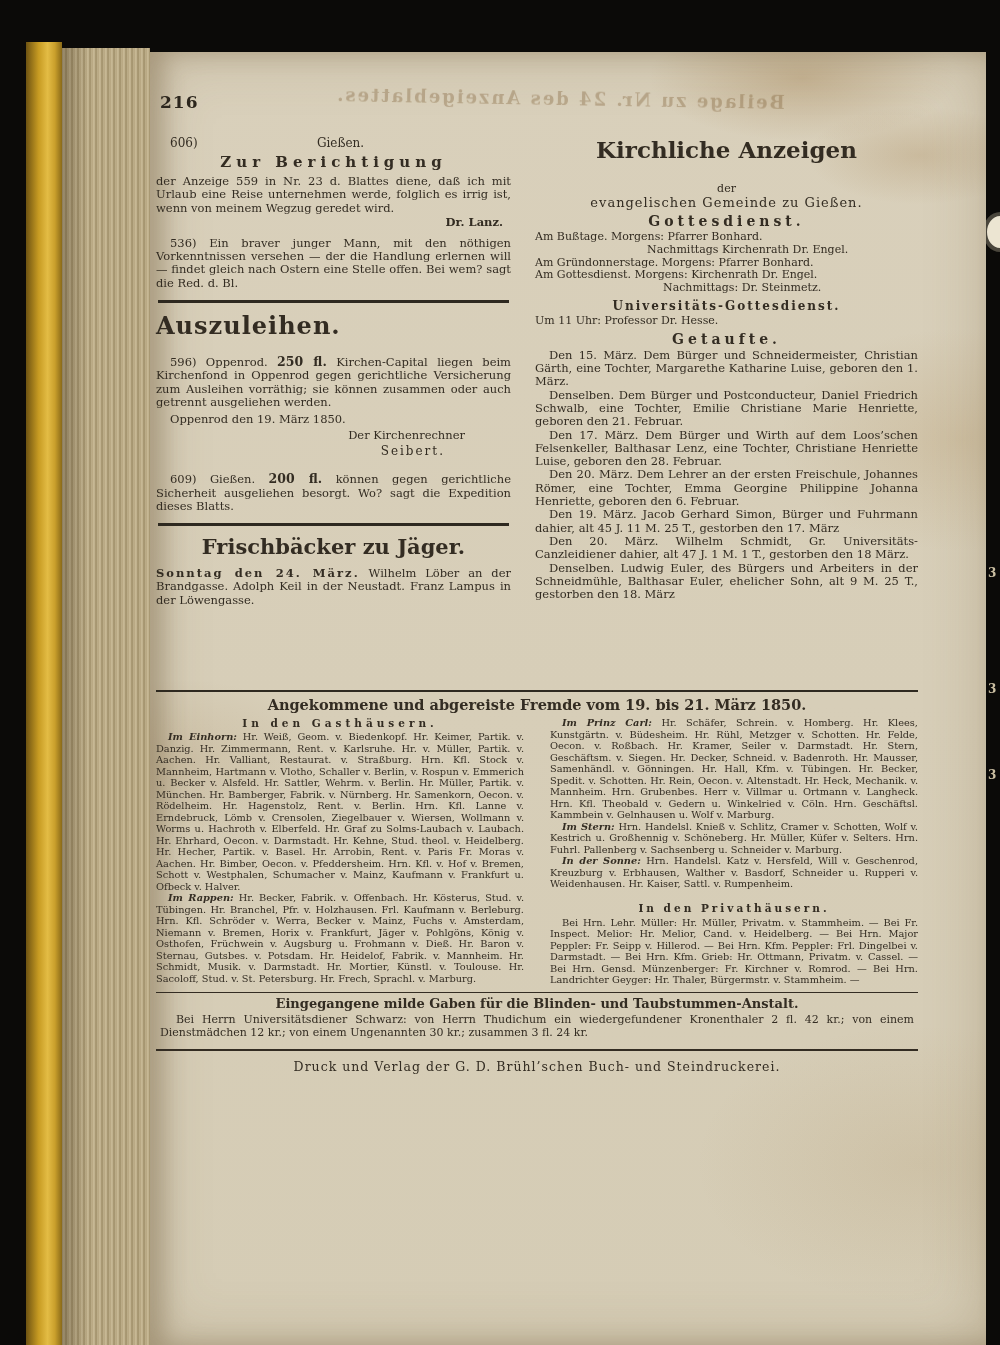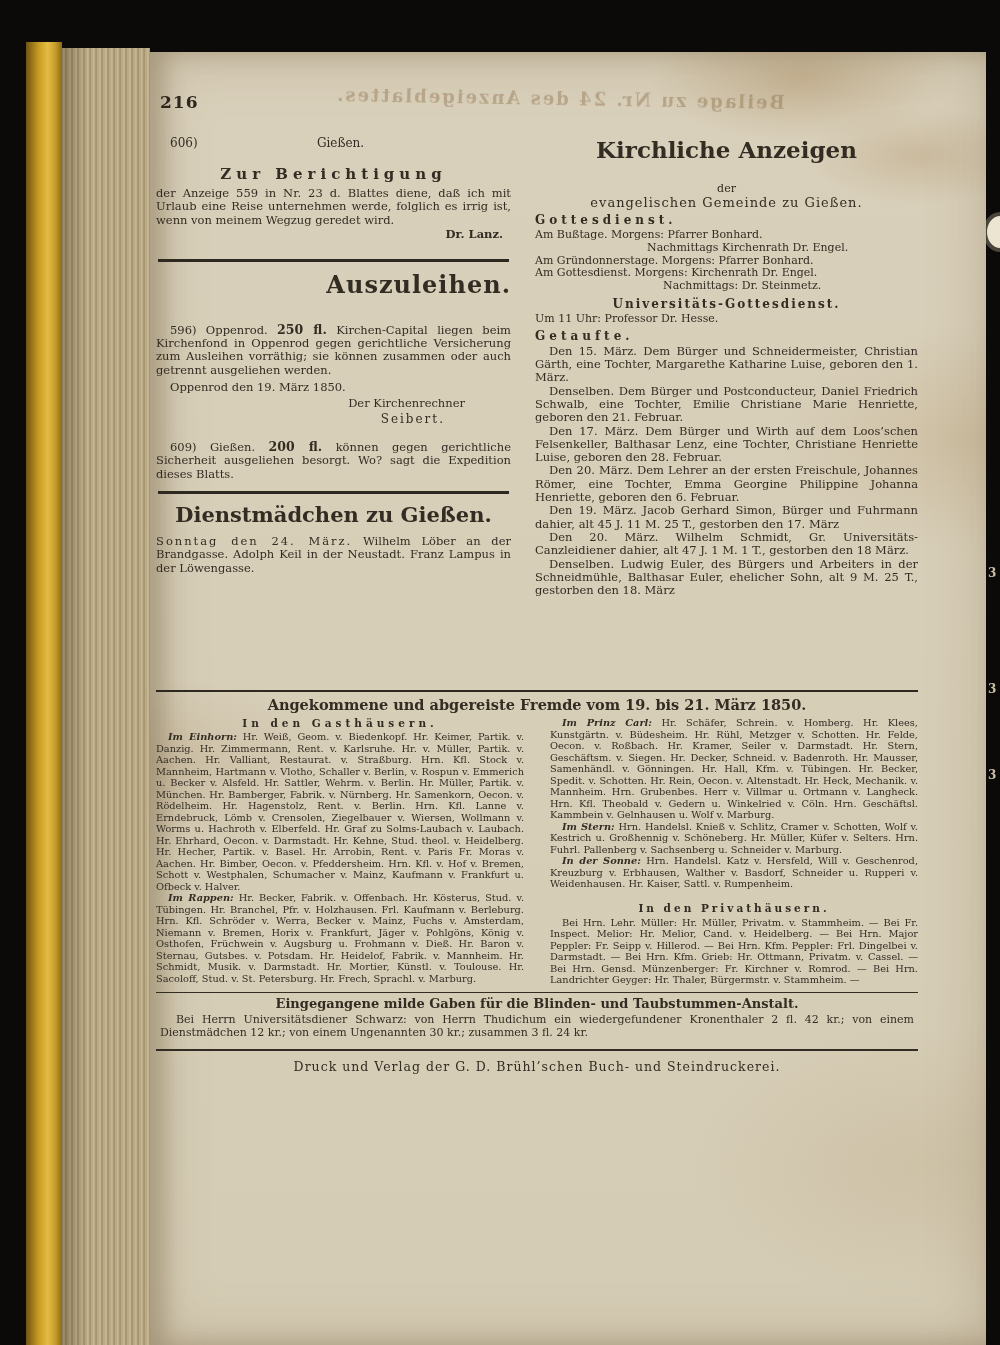--- a/index.html
+++ b/index.html
@@ -52,39 +52,39 @@
   .content{position:absolute;left:6px;top:40px;width:762px}
   .pageno{margin-left:4px;font-size:17px;font-weight:bold;letter-spacing:1px;color:#2c261d}
   .columns{display:flex;gap:24px;margin-top:24px;min-height:548px;align-items:flex-start}
   .col-l{width:355px}
   .col-r{width:383px}
   
   .t{font-size:11.5px;line-height:13.3px;text-align:justify;color:#332c22}
   .ind{text-indent:14px}
   .lead{font-weight:normal}
   .amount{font-weight:bold;font-size:12.5px}
-  .row606{display:flex;font-size:12px;margin-bottom:15px}
+  .row606{display:flex;font-size:12px;margin-bottom:3px}
   .row606 .nid{margin-left:14px;width:90px}
   .row606 .nplace{flex:1;text-align:center;margin-right:90px}
   .h-berichtigung{font-size:15px;font-weight:bold;letter-spacing:5px;text-align:center;margin:2px 0 4px}
   .sig-line{text-align:right;font-size:11.5px;font-weight:bold;padding-right:8px}
   .gap8{height:8px}
   .gap14{height:14px}
   .rule3{height:3px;background:#2e2920;margin:10px 2px 8px}
-  .h-big{font-size:24px;font-weight:bold;text-align:right;letter-spacing:1px;margin-bottom:24px}
+  .h-big{font-size:24px;font-weight:bold;text-align:left;letter-spacing:1px;margin-bottom:15px}
   .date-line{font-size:11.5px;margin-top:3px;text-indent:14px}
   .role-line{text-align:right;padding-right:46px;font-size:11.5px;margin-top:2px}
   .name-line{text-align:right;padding-right:66px;font-size:12px;letter-spacing:2px;margin-top:2px}
   .h-baker{font-size:21px;font-weight:bold;text-align:center;margin:6px 0 8px}
-  .sp-lead{font-weight:normal;letter-spacing:2px}
+  .sp-lead{font-weight:bold;letter-spacing:2px}
   
   .h-kirch{font-size:23px;font-weight:bold;text-align:center;margin-bottom:20px}
   .c-sub1{text-align:center;font-size:11px;line-height:12px}
   .c-sub2{text-align:center;font-size:13px;letter-spacing:1px;margin-bottom:3px}
-  .h-sp{font-size:12px;font-weight:bold;letter-spacing:4px;margin:3px 0 2px}
+  .h-sp{font-size:14px;font-weight:bold;letter-spacing:4px;text-align:center;margin:3px 0 2px}
   .h-sp2{font-size:12px;font-weight:bold;letter-spacing:2px;text-align:center;margin:4px 0 2px}
   .svc{font-size:11px;line-height:12.8px}
   .svc.i1{padding-left:112px}
   .svc.i2{padding-left:128px}
   .closing{font-size:12.5px;line-height:15.5px;text-indent:18px;margin-top:8px;text-align:justify}
   
   .rule-full{height:2px;background:#2e2920;margin:6px 0 4px}
   .h-fremde{font-size:14.5px;font-weight:bold;text-align:center;margin:2px 0 4px}
   .fcols{display:flex;gap:26px}
   .fcol{width:368px}
@@ -124,37 +124,38 @@
         <div class="row606">
           <span class="nid">606)</span>
           <span class="nplace">Gießen.</span>
         </div>
         <div class="h-berichtigung">Zur Berichtigung</div>
         <p class="t"><span>der Anzeige 559 in Nr. 23 d. Blattes diene, daß ich mit Urlaub eine Reise unternehmen werde, folglich es irrig ist, wenn von meinem Wegzug geredet wird.</span></p>
         <div class="sig-line">Dr. Lanz.</div>
 
         <div class="gap8"></div>
 
+        <p class="t ind"><span class="lead">536)</span> <span>Ein braver junger Mann, mit den nöthigen Vorkenntnissen versehen — der die Handlung erlernen will — findet gleich nach Ostern eine Stelle offen. Bei wem? sagt die Red. d. Bl.</span></p>
 
         <div class="rule3"></div>
 
         <div class="h-big">Auszuleihen.</div>
 
         <p class="t ind"><span>596)</span> <span class="lead">Oppenrod.</span> <span class="amount">250 fl.</span> <span>Kirchen-Capital liegen beim Kirchenfond in Oppenrod gegen gerichtliche Versicherung zum Ausleihen vorräthig; sie können zusammen oder auch getrennt ausgeliehen werden.</span></p>
         <div class="date-line">Oppenrod den 19. März 1850.</div>
         <div class="role-line">Der Kirchenrechner</div>
         <div class="name-line">Seibert.</div>
 
         <div class="gap14"></div>
 
         <p class="t ind"><span>609)</span> <span class="lead">Gießen.</span> <span class="amount">200 fl.</span> <span>können gegen gerichtliche Sicherheit ausgeliehen besorgt. Wo? sagt die Expedition dieses Blatts.</span></p>
 
         <div class="rule3"></div>
 
-        <div class="h-baker">Dienstmädchen zu Gießen.</div>
+        <div class="h-baker">Frischbäcker zu Jäger.</div>
         <p class="t"><span class="sp-lead">Sonntag den 24. März.</span> <span>Wilhelm Löber an der Brandgasse. Adolph Keil in der Neustadt. Franz Lampus in der Löwengasse.</span></p>
 
       </div>
 
       <div class="col-r">
 
         <div class="h-kirch">Kirchliche Anzeigen</div>
         <div class="c-sub1">der</div>
         <div class="c-sub2">evangelischen Gemeinde zu Gießen.</div>
 

